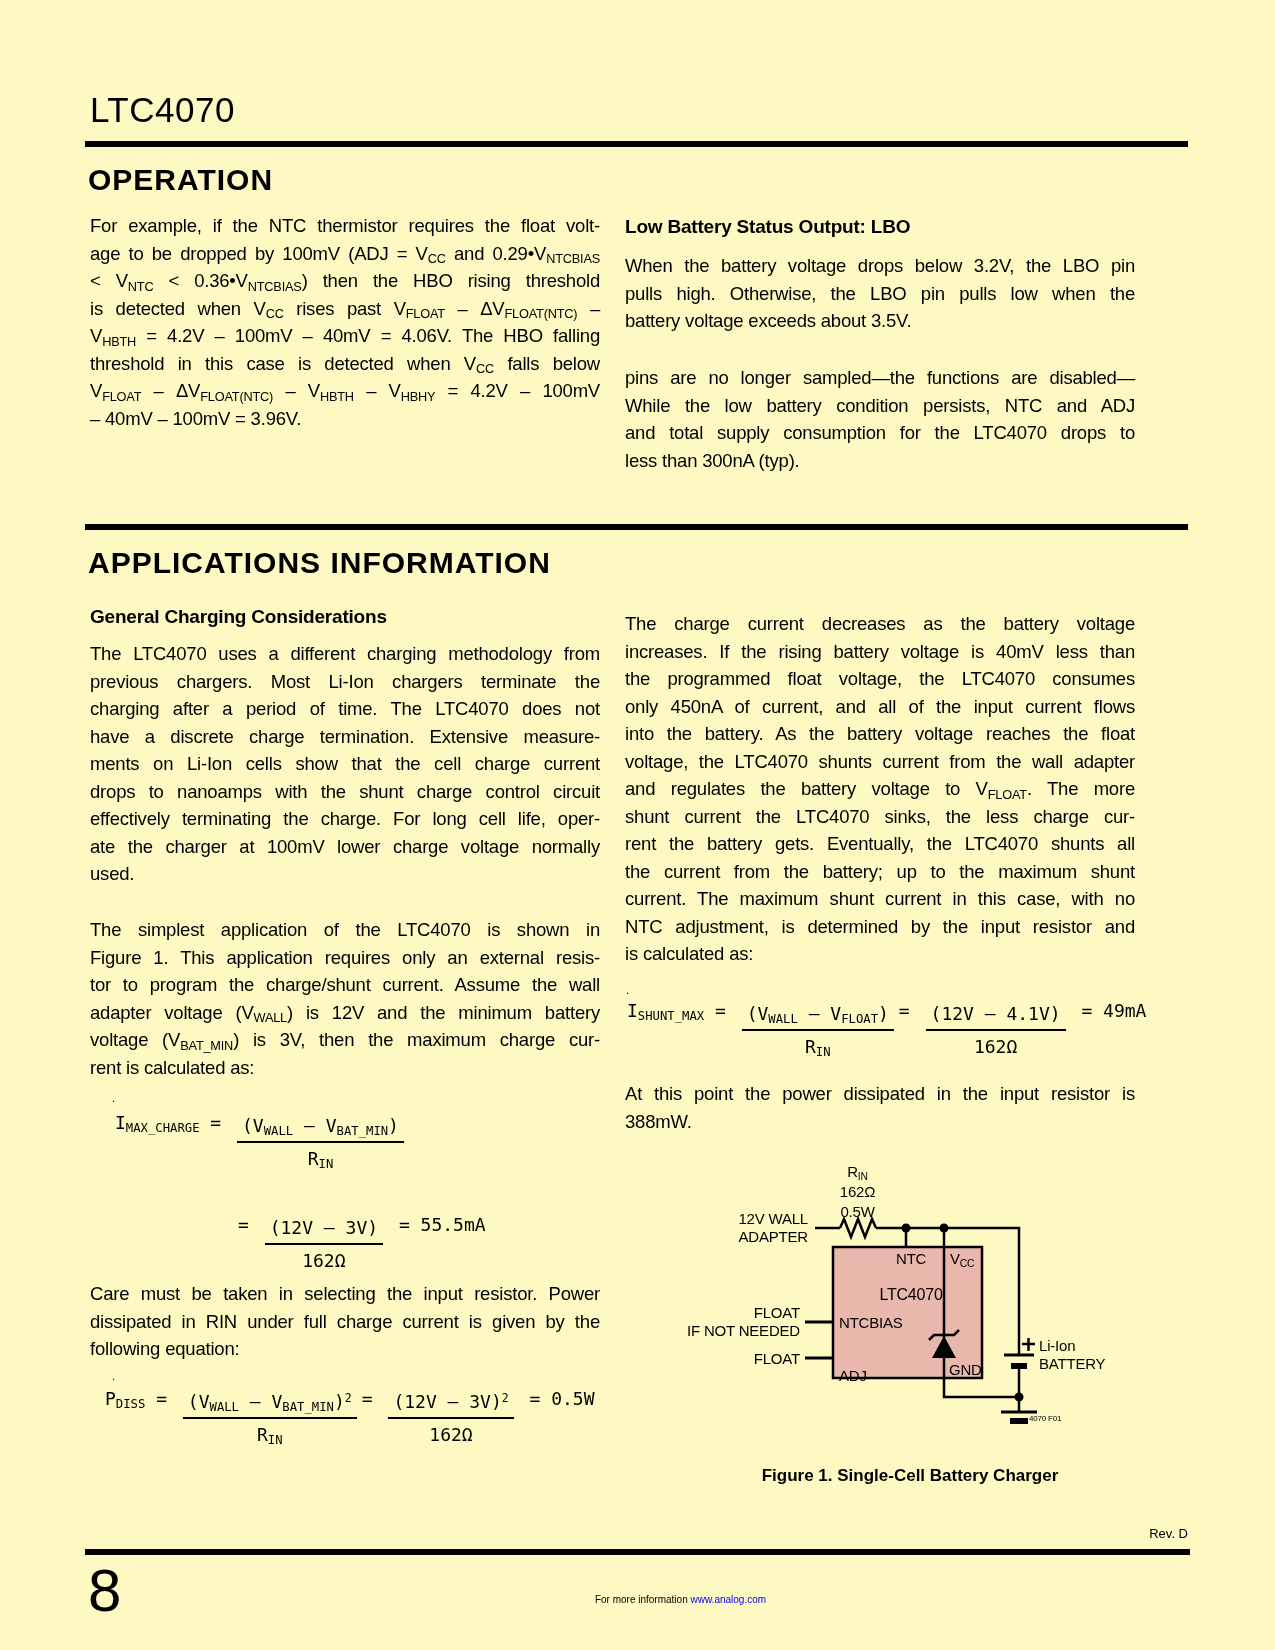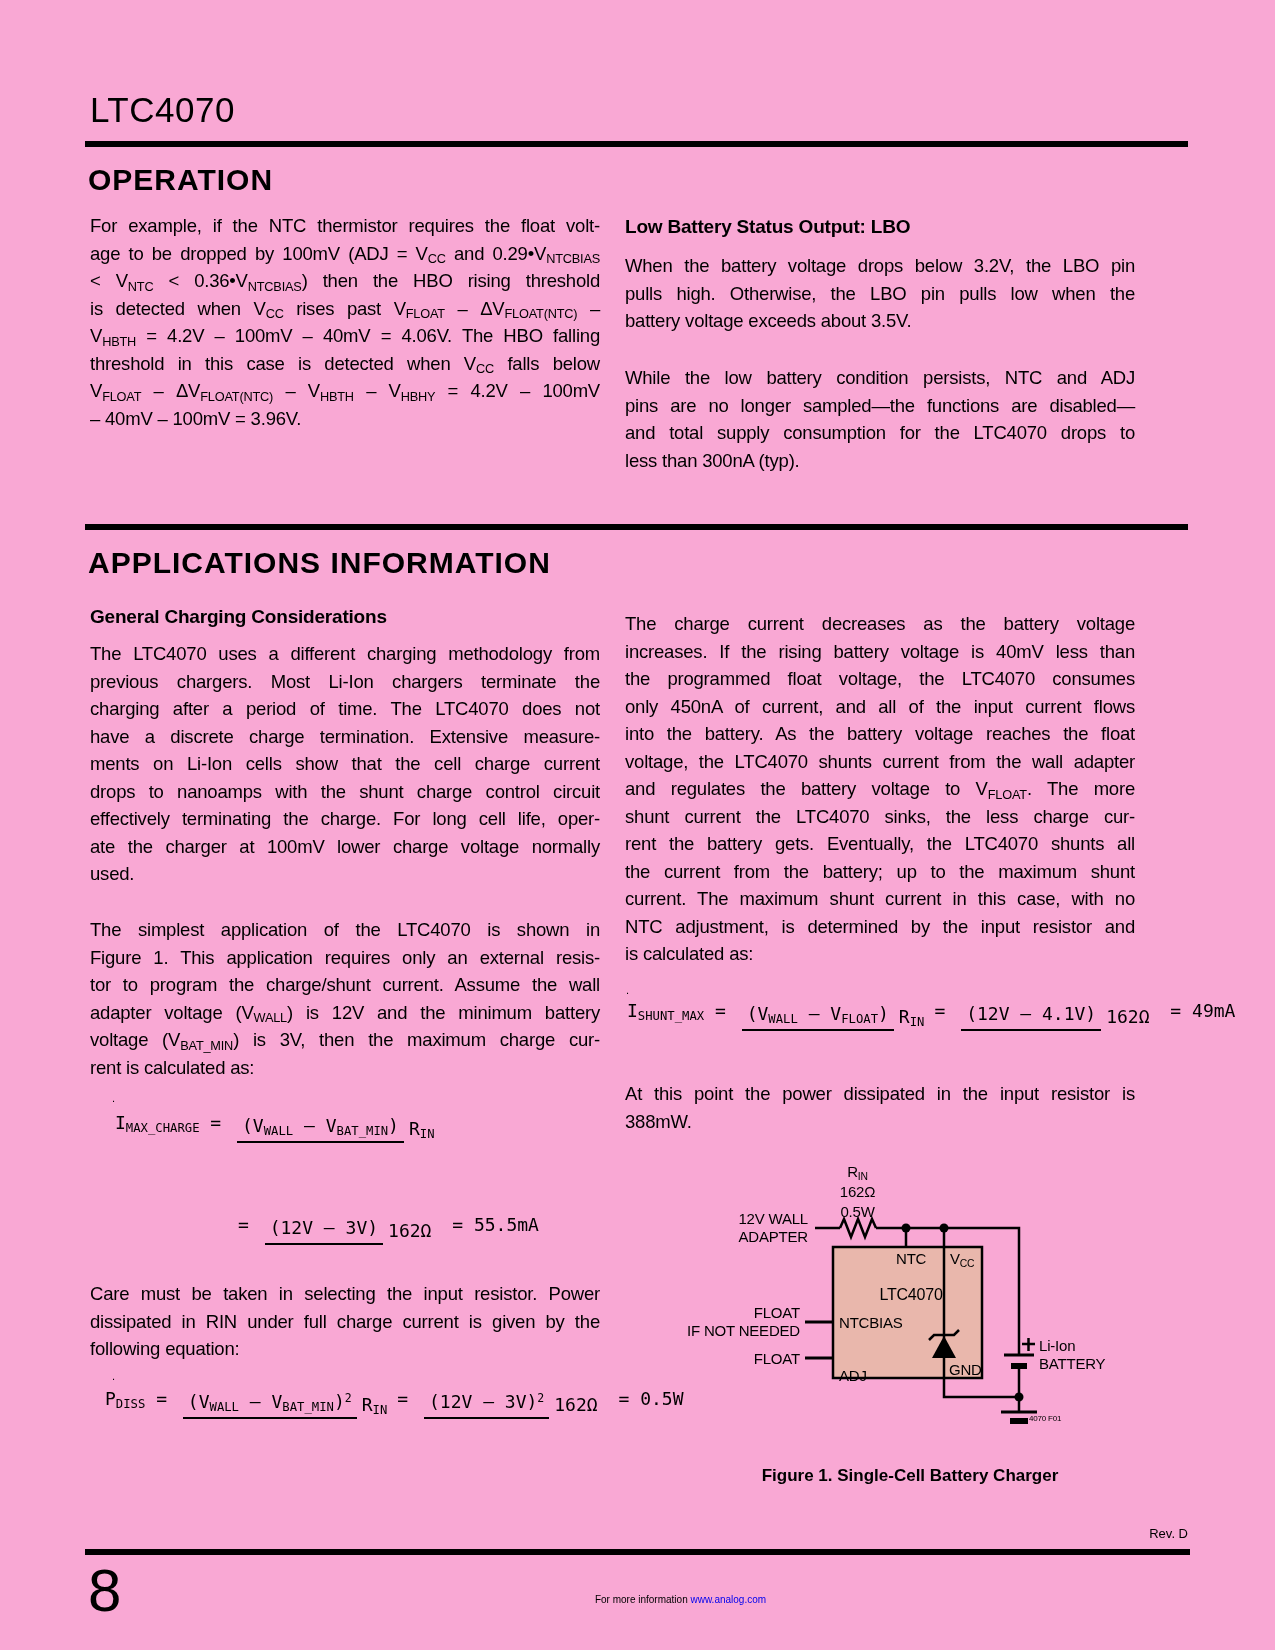--- a/index.html
+++ b/index.html
@@ -1,30 +1,30 @@
 <!DOCTYPE html>
 <html><head>
 <meta charset="utf-8">
 <style>
   html,body { margin:0; padding:0; background:#fff; }
-  .page { position:relative; width:1275px; height:1650px; background:#f9a8d4;
+  .page { position:relative; width:1275px; height:1650px; background:#fef9c3;
           font-family:"Liberation Sans", sans-serif; color:#000; overflow:hidden; }
   .abs { position:absolute; }
   .rule { background:#000; height:6px; }
   .part-number { font-size:35px; font-weight:400; letter-spacing:0.5px; }
   .sec-title { font-size:30px; font-weight:bold; letter-spacing:1px; }
   .sub-heading { font-size:19px; font-weight:bold; letter-spacing:-0.2px; }
   .body-text { font-size:18.5px; line-height:27.5px; letter-spacing:-0.2px; width:510px; }
   .tline { text-align:justify; text-align-last:justify; }
   .tline.tlast { text-align-last:left; }
   sub { font-size:69%; line-height:0; position:relative; top:0.28em; vertical-align:baseline; }
   sup { font-size:64%; line-height:0; position:relative; top:-0.5em; vertical-align:baseline; }
   .eq { font-family:"DejaVu Sans Mono", monospace; font-size:18px; display:flex; white-space:pre; }
   .eq sub { font-size:68%; top:0.26em; }
-  .frac { display:inline-flex; flex-direction:row; align-items:center; text-align:center; margin:0 5px; }
+  .frac { display:inline-flex; flex-direction:column; align-items:center; text-align:center; margin:0 5px; }
   .frac .num { border-bottom:2px solid #000; padding:3px 5px 5px; }
   .frac .den { padding:5px 5px 3px; }
   .eqdot { font-size:11px; }
   .circuit-label { font-size:15px; line-height:17.5px; letter-spacing:-0.2px; white-space:nowrap; }
   .caption { font-size:17px; font-weight:bold; text-align:center; }
   .rev { font-size:13px; }
   .page-num { font-size:60px; font-weight:400; }
   .footer-line { font-size:10px; text-align:center; width:100%;padding-left:43px; }
   .footer-line a { color:#0000ee; text-decoration:none; }
   .right-align { text-align:right; }
@@ -50,22 +50,22 @@
       <div class="tline tlast">– 40mV – 100mV = 3.96V.</div>
     </div>
 
   <div class="abs sub-heading" style="left:625px;top:216px;">Low Battery Status Output: LBO</div>
   <div class="abs body-text" style="left:625px;top:252px;">
       <div class="tline">When the battery voltage drops below 3.2V, the LBO pin</div>
       <div class="tline">pulls high.  Otherwise, the LBO pin pulls low when the</div>
       <div class="tline tlast">battery voltage exceeds about 3.5V.</div>
     </div>
   <div class="abs body-text" style="left:625px;top:364px;">
+      <div class="tline">pins are no longer sampled—the functions are disabled—</div>
       <div class="tline">While the low battery condition persists, NTC and ADJ</div>
-      <div class="tline">pins are no longer sampled—the functions are disabled—</div>
       <div class="tline">and total supply consumption for the LTC4070 drops to</div>
       <div class="tline tlast">less than 300nA (typ).</div>
     </div>
 
   <div class="abs rule" style="left:85px;top:524px;width:1103px;"></div>
   <div class="abs sec-title" style="left:88px;top:546px;">APPLICATIONS INFORMATION</div>
 
   <div class="abs sub-heading" style="left:90px;top:606px;">General Charging Considerations</div>
   <div class="abs body-text" style="left:90px;top:640px;">
       <div class="tline">The LTC4070 uses a different charging methodology from</div>

